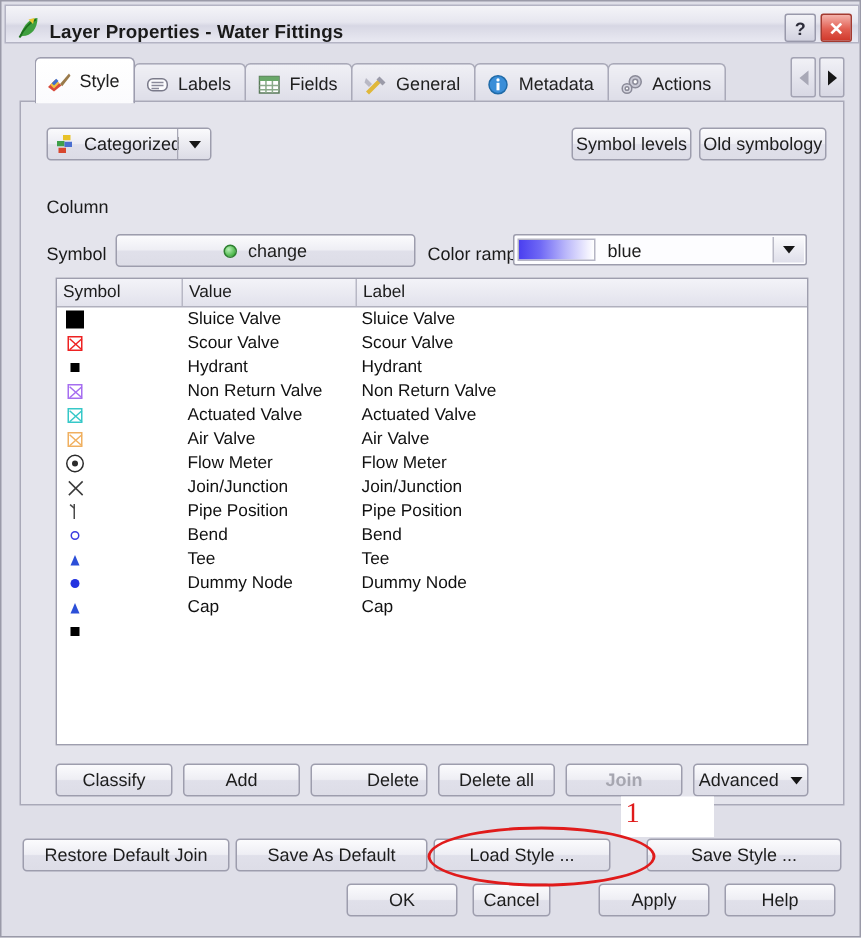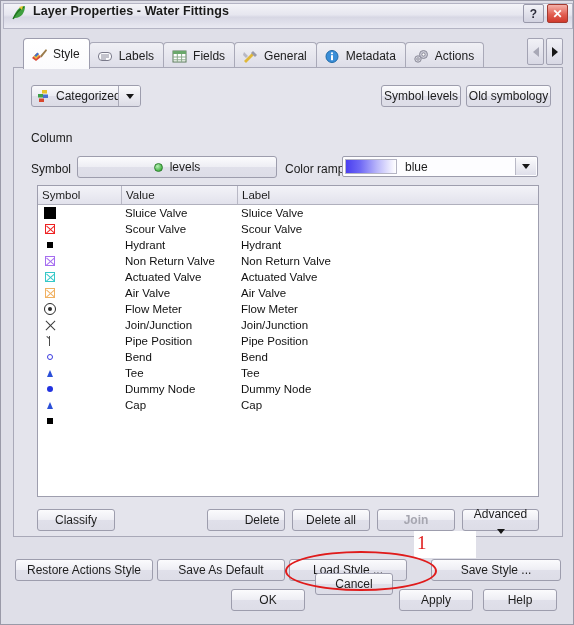--- a/index.html
+++ b/index.html
@@ -16,21 +16,21 @@
     box-sizing: border-box;
     border: 1px solid #9a9aa8;
   }
   
   .titlebar {
     position: absolute; left: 2px; top: 2px;
     width: 570px; height: 26px;
     background: linear-gradient(to bottom,#f4f4f8 0%,#e6e6ef 45%,#d7d7e4 55%,#e9e9f2 100%);
     border: 1px solid #b4b4c4;
     box-sizing: border-box;
-    display: flex; align-items: flex-start;
+    display: flex; align-items: flex-end;
   }
   .title-icon {
     width: 18px; height: 18px; margin-left: 6px; margin-right: 5px;
     position: relative; flex: none;
   }
   .title-text {
     font-size: 12.5px; color: #1a1a1a; font-weight: 600;
     letter-spacing: .1px; white-space: nowrap;
   }
   .title-btns { margin-left: auto; display: flex; gap: 3px; margin-right: 4px; }
@@ -188,30 +188,30 @@
     border: 1px solid #3c3ce0; border-radius: 50%; }
   .tri { position: absolute; left: 3.5px; top: 4px; width: 0; height: 0;
     border-left: 3.5px solid transparent; border-right: 3.5px solid transparent; border-bottom: 7px solid #2b4fd8; }
   .dot { position: absolute; left: 4px; top: 4px; width: 6px; height: 6px; border-radius: 50%; background: #2232e0; }
   
   #classify-btn { position: absolute; left: 36px; top: 508px; width: 78px; height: 22px; text-align: right; }
   #add-btn { position: absolute; left: 121px; top: 508px; width: 78px; height: 22px; }
   #delete-btn { position: absolute; left: 206px; top: 508px; width: 78px; height: 22px; padding-left: 32px; }
   #delete-all-btn { position: absolute; left: 291px; top: 508px; width: 78px; height: 22px; }
   #join-btn { position: absolute; left: 376px; top: 508px; width: 78px; height: 22px; }
-  #advanced-btn { position: absolute; left: 461px; top: 508px; width: 77px; height: 22px; gap: 8px; flex-direction: column; }
+  #advanced-btn { position: absolute; left: 461px; top: 508px; width: 77px; height: 22px; gap: 8px; }
   .sm-dn { width: 0; height: 0; border-left: 4px solid transparent; border-right: 4px solid transparent; border-top: 5px solid #171717; }
   
   #restore-default-btn { position: absolute; left: 14px; top: 558px; width: 138px; height: 22px; }
   #save-as-default-btn { position: absolute; left: 156px; top: 558px; width: 128px; height: 22px; }
   #load-style-btn { position: absolute; left: 288px; top: 558px; width: 118px; height: 22px; }
   #save-style-btn { position: absolute; left: 430px; top: 558px; width: 130px; height: 22px; }
   
   #ok-btn { position: absolute; left: 230px; top: 588px; width: 74px; height: 22px; }
-  #cancel-btn { position: absolute; left: 314px; top: 572px; width: 78px; height: 22px; }
+  #cancel-btn { position: absolute; left: 314px; top: 588px; width: 52px; height: 22px; }
   #apply-btn { position: absolute; left: 398px; top: 588px; width: 74px; height: 22px; }
   #help-btn { position: absolute; left: 482px; top: 588px; width: 74px; height: 22px; }
   
   .anno-box {
     position: absolute; left: 413px; top: 530px; width: 62px; height: 27px;
     background: #ffffff;
   }
   .anno-num {
     position: absolute; left: 416px; top: 531px;
     font-size: 19px; color: #e01b1b;
@@ -349,21 +349,21 @@
   </div>
 
   <div class="btn" id="symbol-levels-btn">Symbol levels</div>
   <div class="btn" id="old-symbology-btn">Old symbology</div>
 
   <span class="lbl lbl-column">Column</span>
 
   <span class="lbl lbl-symbol">Symbol</span>
   <div class="btn" id="symbol-change-btn">
     <i class="green-dot"></i>
-    <span>levels</span>
+    <span>change</span>
   </div>
 
   <span class="lbl lbl-ramp">Color ramp</span>
   <div class="combo" id="ramp-combo">
     <i class="ramp-swatch"></i>
     <span class="ramp-name">blue</span>
     <span class="cbtn">
         <i class="dn"></i>
       </span>
   </div>
@@ -498,29 +498,30 @@
               <i class="sq-small"></i>
             </span>
           </div>
           <div class="td c1"></div>
           <div class="td c2"></div>
         </div>
       </div>
   </div>
 
   <div class="btn" id="classify-btn">Classify</div>
+  <div class="btn" id="add-btn">Add</div>
   <div class="btn" id="delete-btn">Delete</div>
   <div class="btn" id="delete-all-btn">Delete all</div>
   <div class="btn disabled" id="join-btn">Join</div>
   <div class="btn" id="advanced-btn">
     <span>Advanced</span>
     <i class="sm-dn"></i>
   </div>
 
-  <div class="btn" id="restore-default-btn">Restore Actions Style</div>
+  <div class="btn" id="restore-default-btn">Restore Default Join</div>
   <div class="btn" id="save-as-default-btn">Save As Default</div>
   <div class="btn" id="load-style-btn">Load Style ...</div>
   <div class="btn" id="save-style-btn">Save Style ...</div>
 
   <div class="btn" id="ok-btn">OK</div>
   <div class="btn" id="cancel-btn">Cancel</div>
   <div class="btn" id="apply-btn">Apply</div>
   <div class="btn" id="help-btn">Help</div>
 
   <div class="anno-box"></div>

